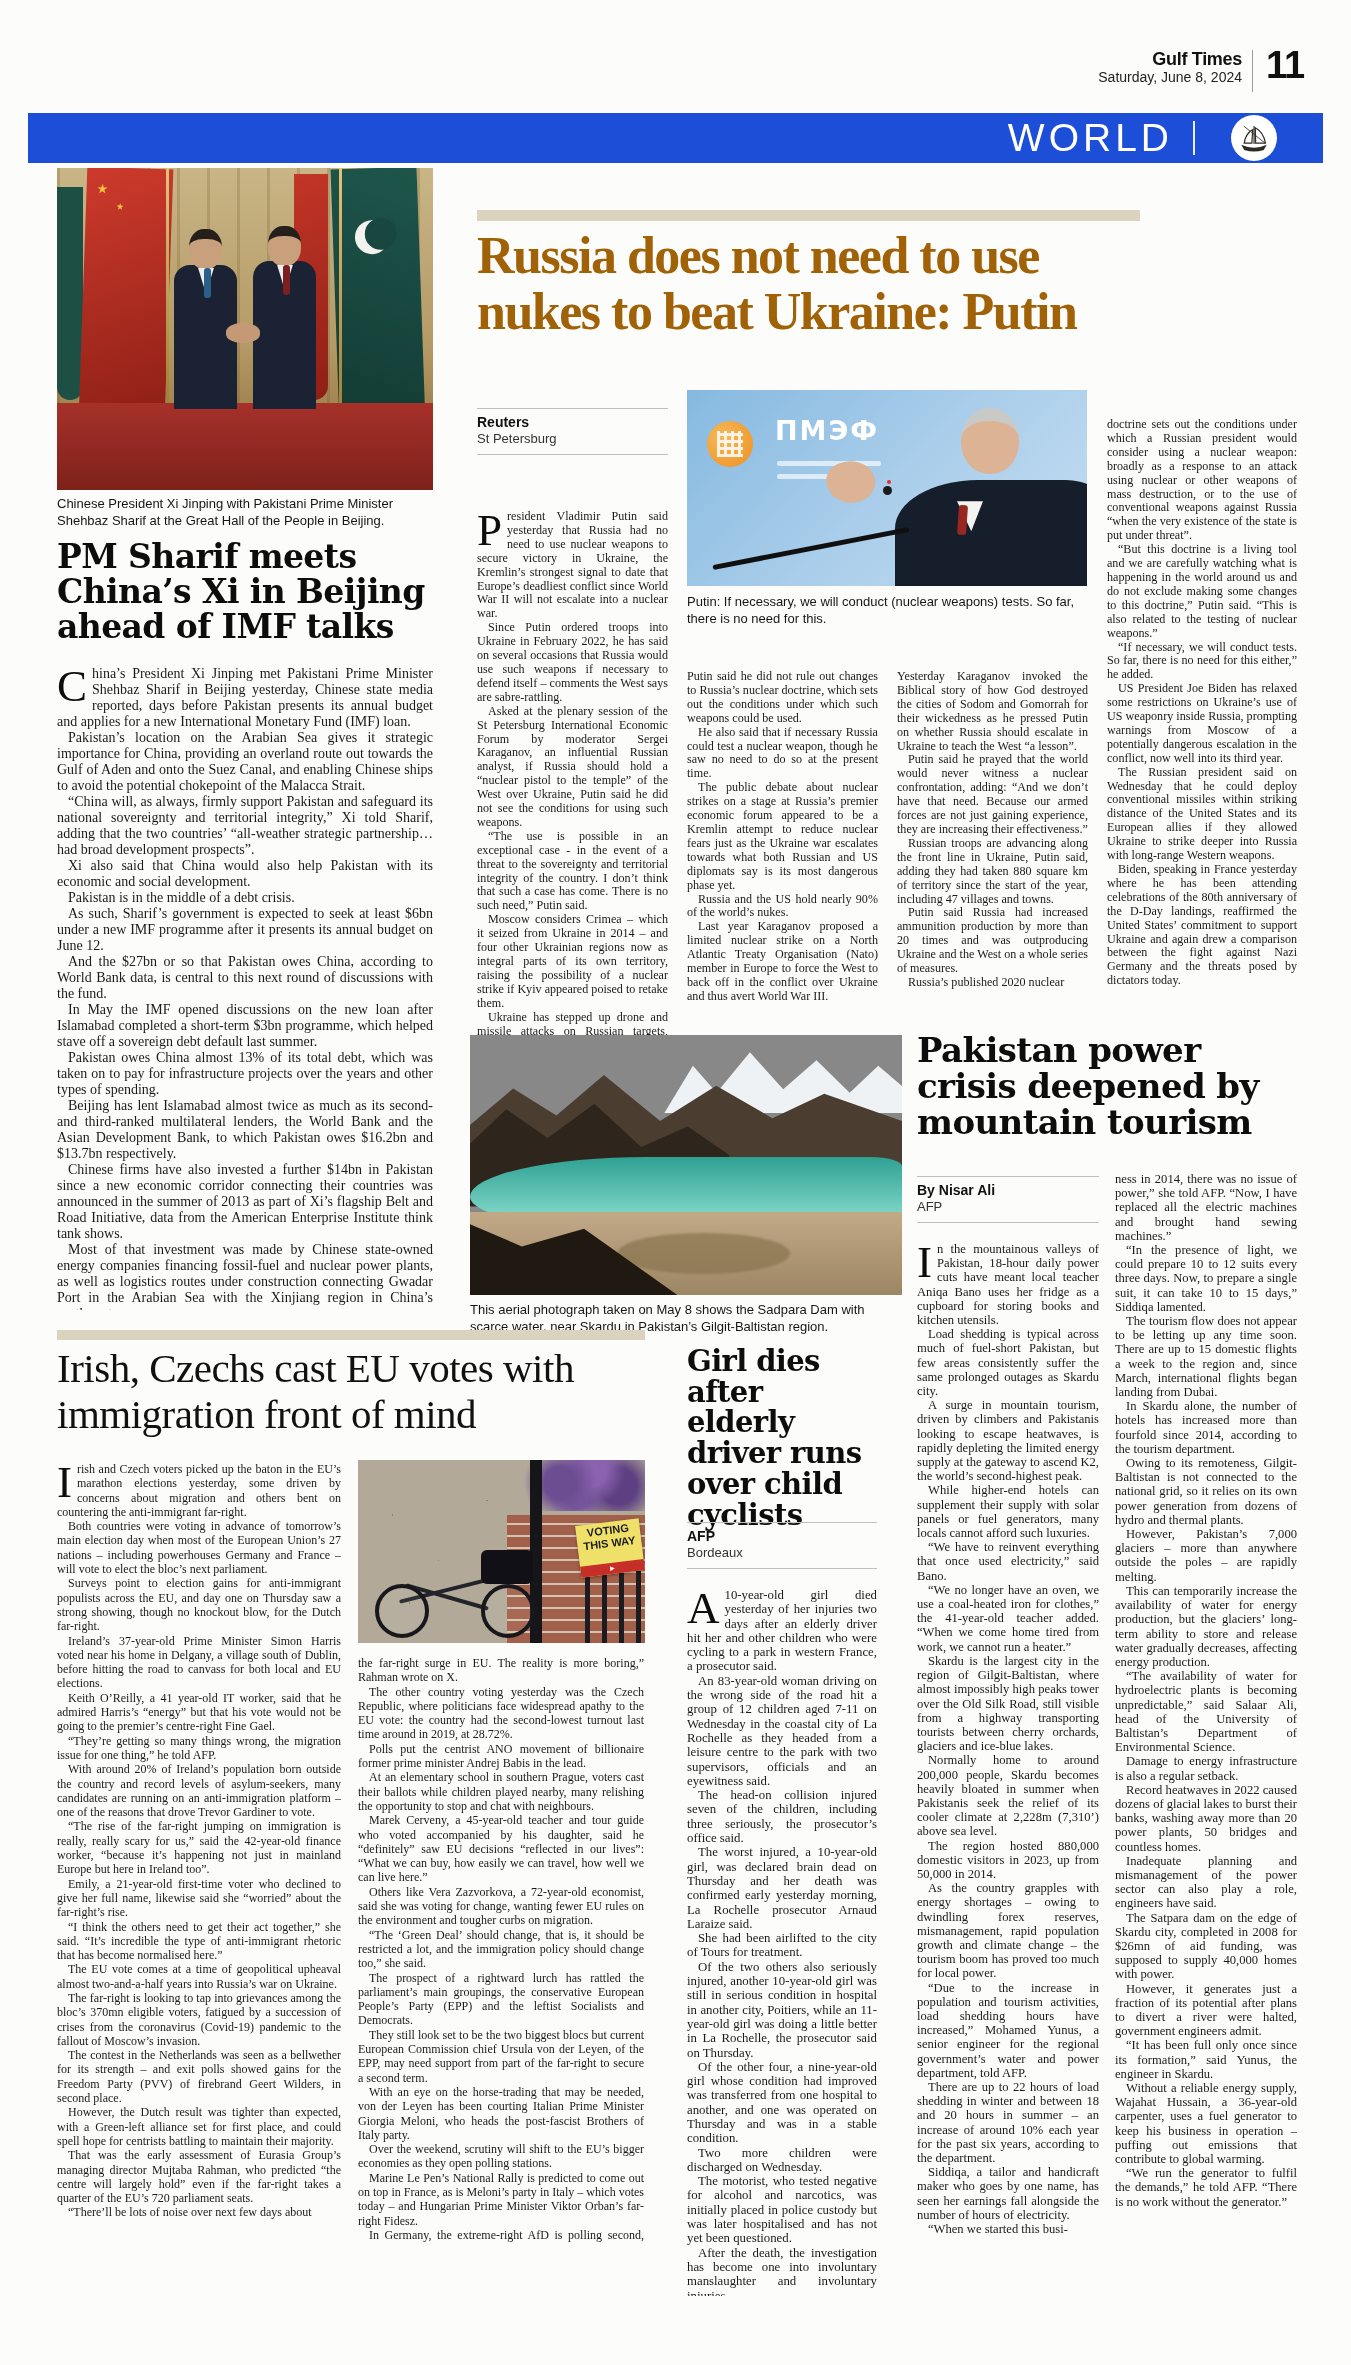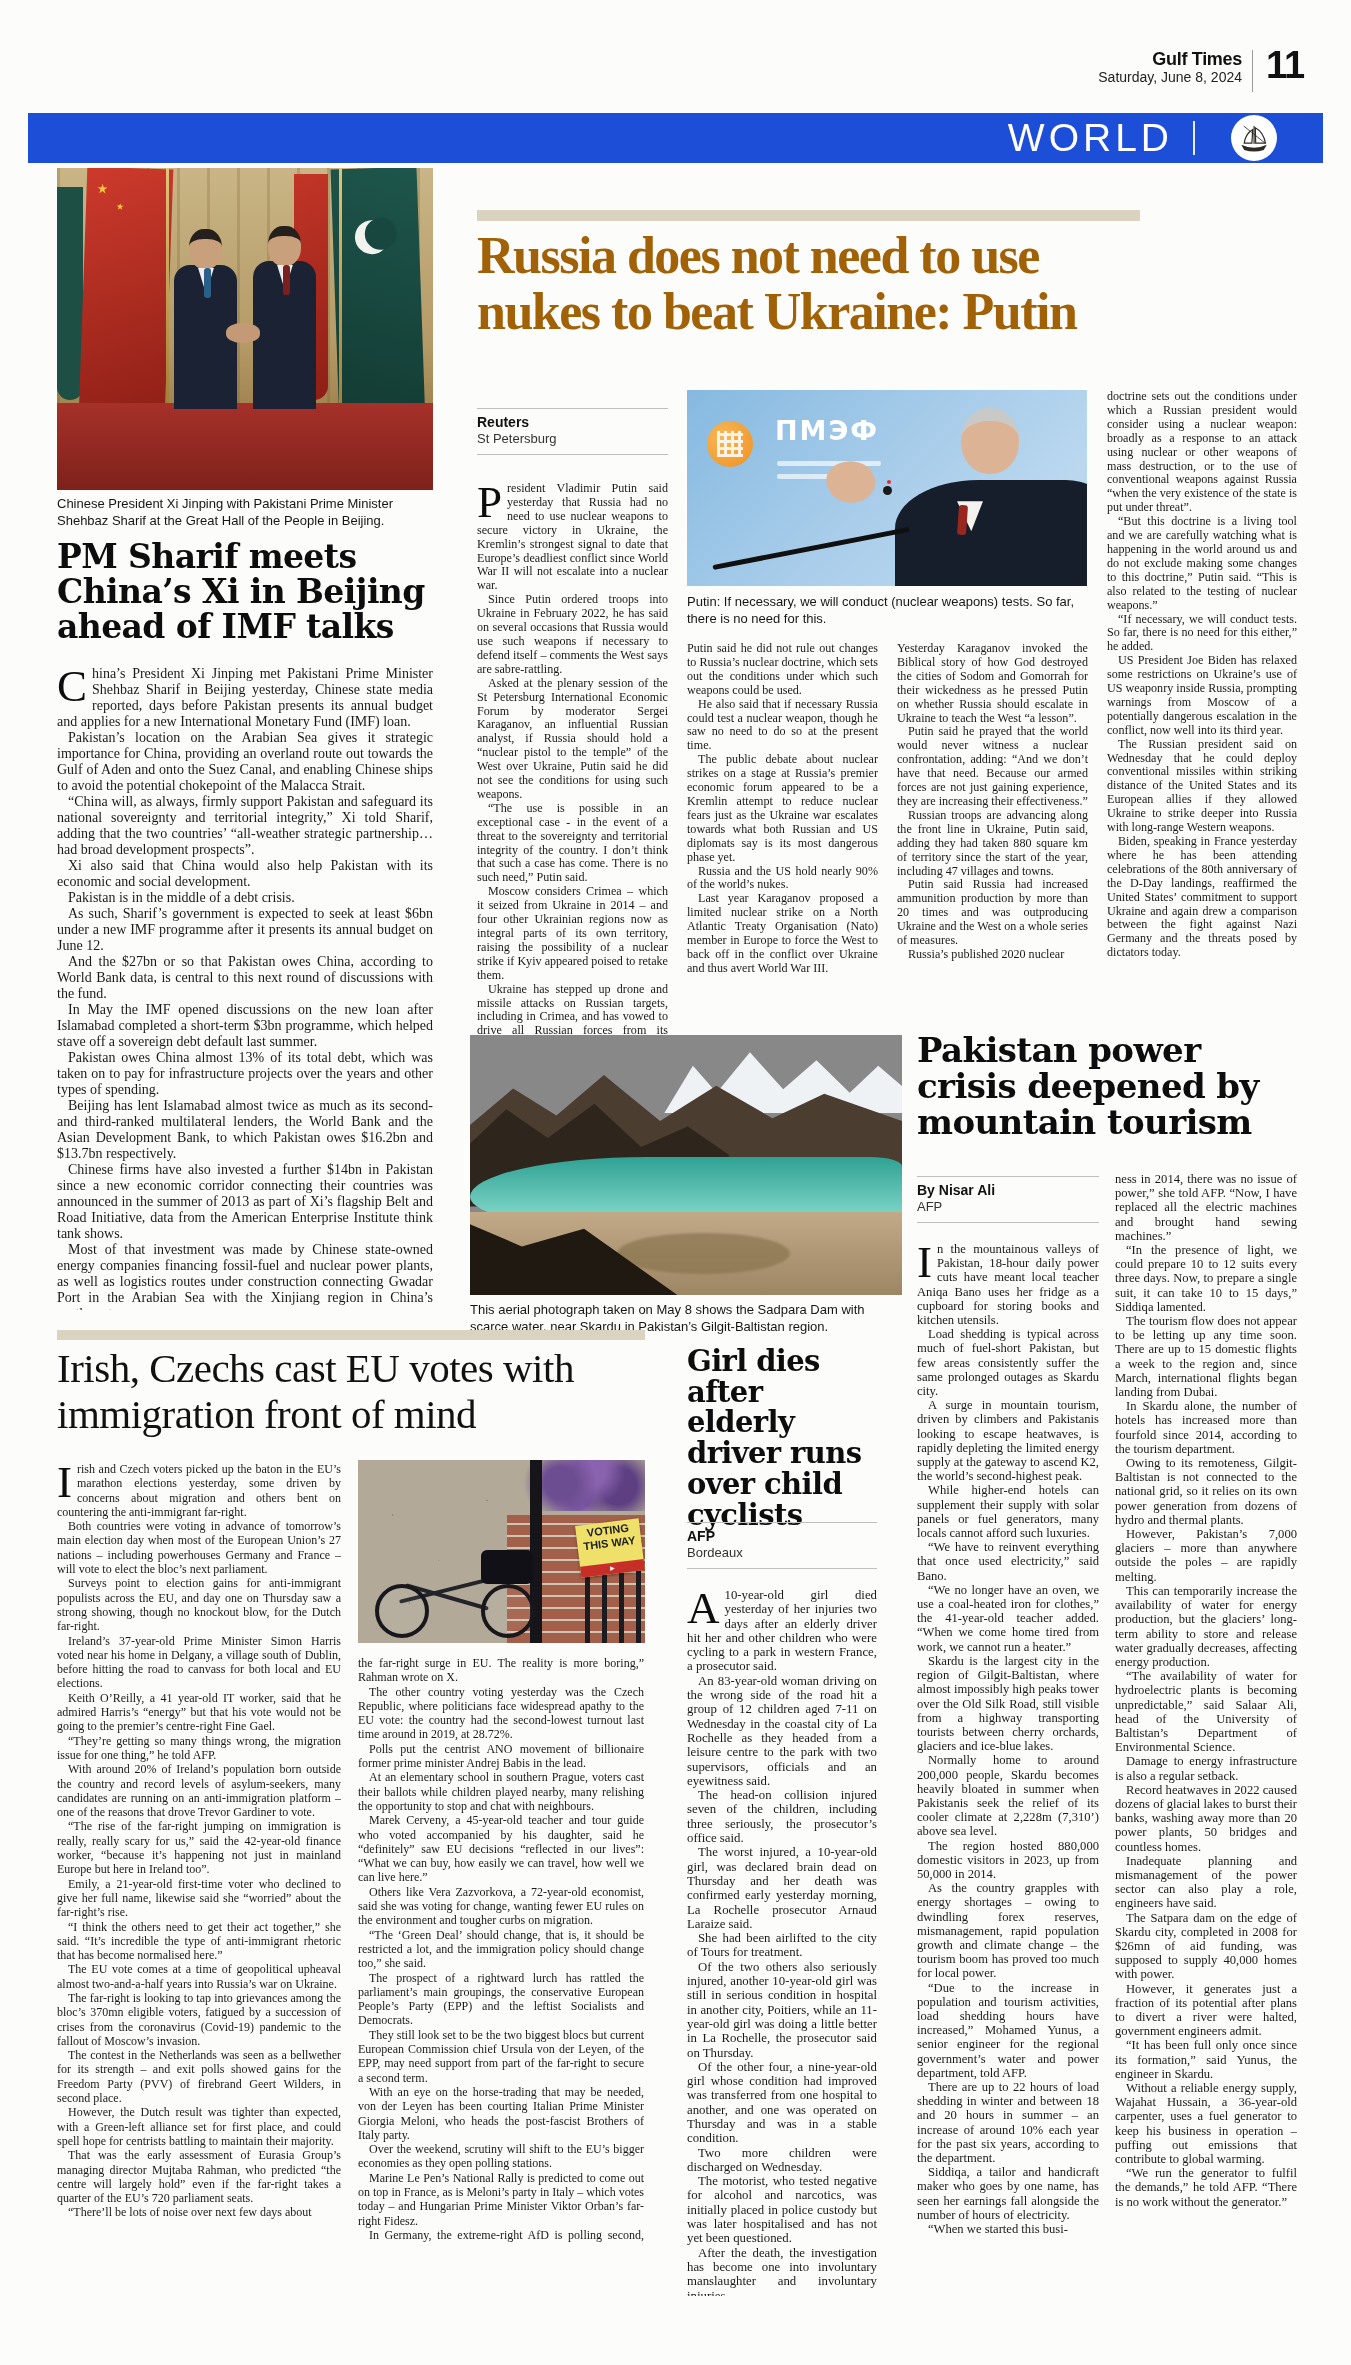--- a/index.html
+++ b/index.html
@@ -37,21 +37,21 @@
 
   
   .bodytext{color:#1a1a1a;text-align:justify;overflow:hidden;}
   .bodytext p{margin:0;}
   .bodytext p + p{text-indent:11px;}
   .dropcap p:first-child::first-letter{float:left;font-size:45px;line-height:36px;padding:2px 5px 0 0;color:#0d0d0d;}
   .wire{font-weight:bold;font-style:italic;}
   .caption{font-family:"Liberation Sans",sans-serif;color:#161616;line-height:1.28;font-size:13px;}
 
   .pm-body{font-size:14px;line-height:16px;}
-  .putin-body{font-size:12.1px;line-height:13.9px;}
+  .putin-body{font-size:12.1px;line-height:13.9px;margin-top:28px;}
   .pak-body{font-size:12.6px;line-height:14.2px;}
   .irish-body{font-size:12px;line-height:14.3px;}
   .girl-body{font-size:12.8px;line-height:14.3px;}
 
   
   .photo{overflow:hidden;background:#888;}
   .photo *{position:absolute;}
 
   
   .xi-bg{inset:0;background:linear-gradient(180deg,#c9b586 0%,#b49a66 55%,#a08350 75%);}

